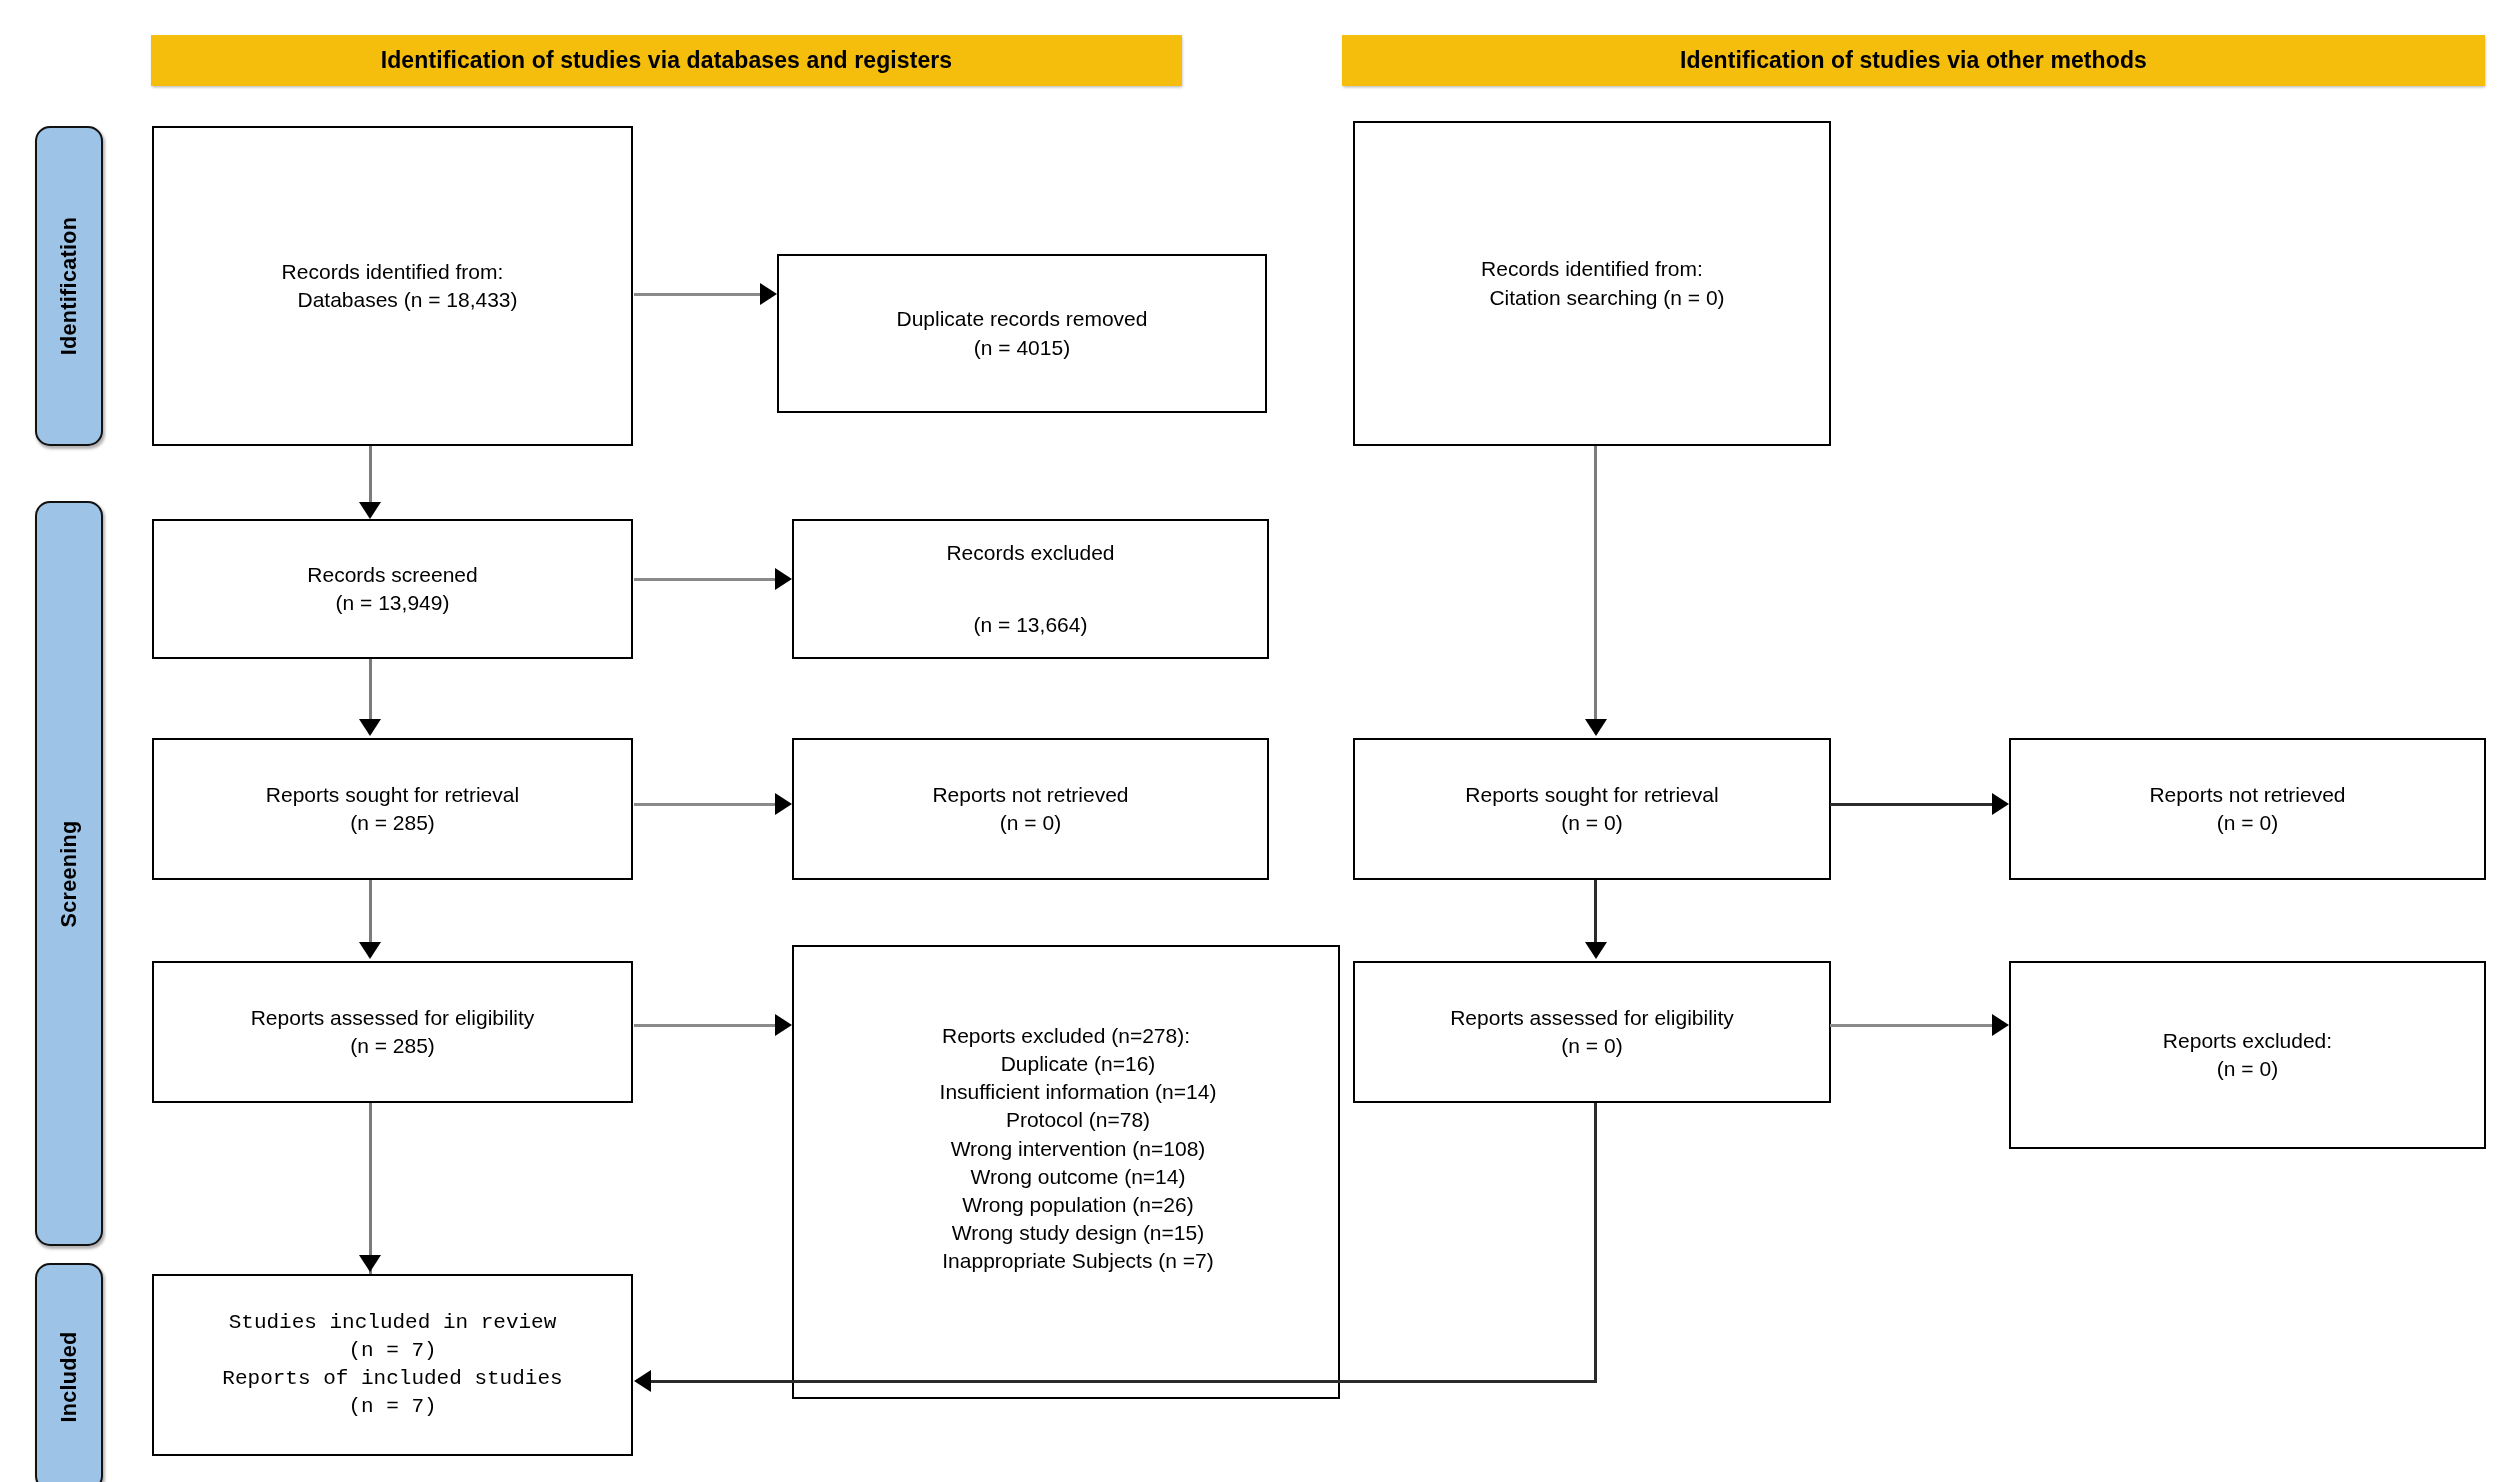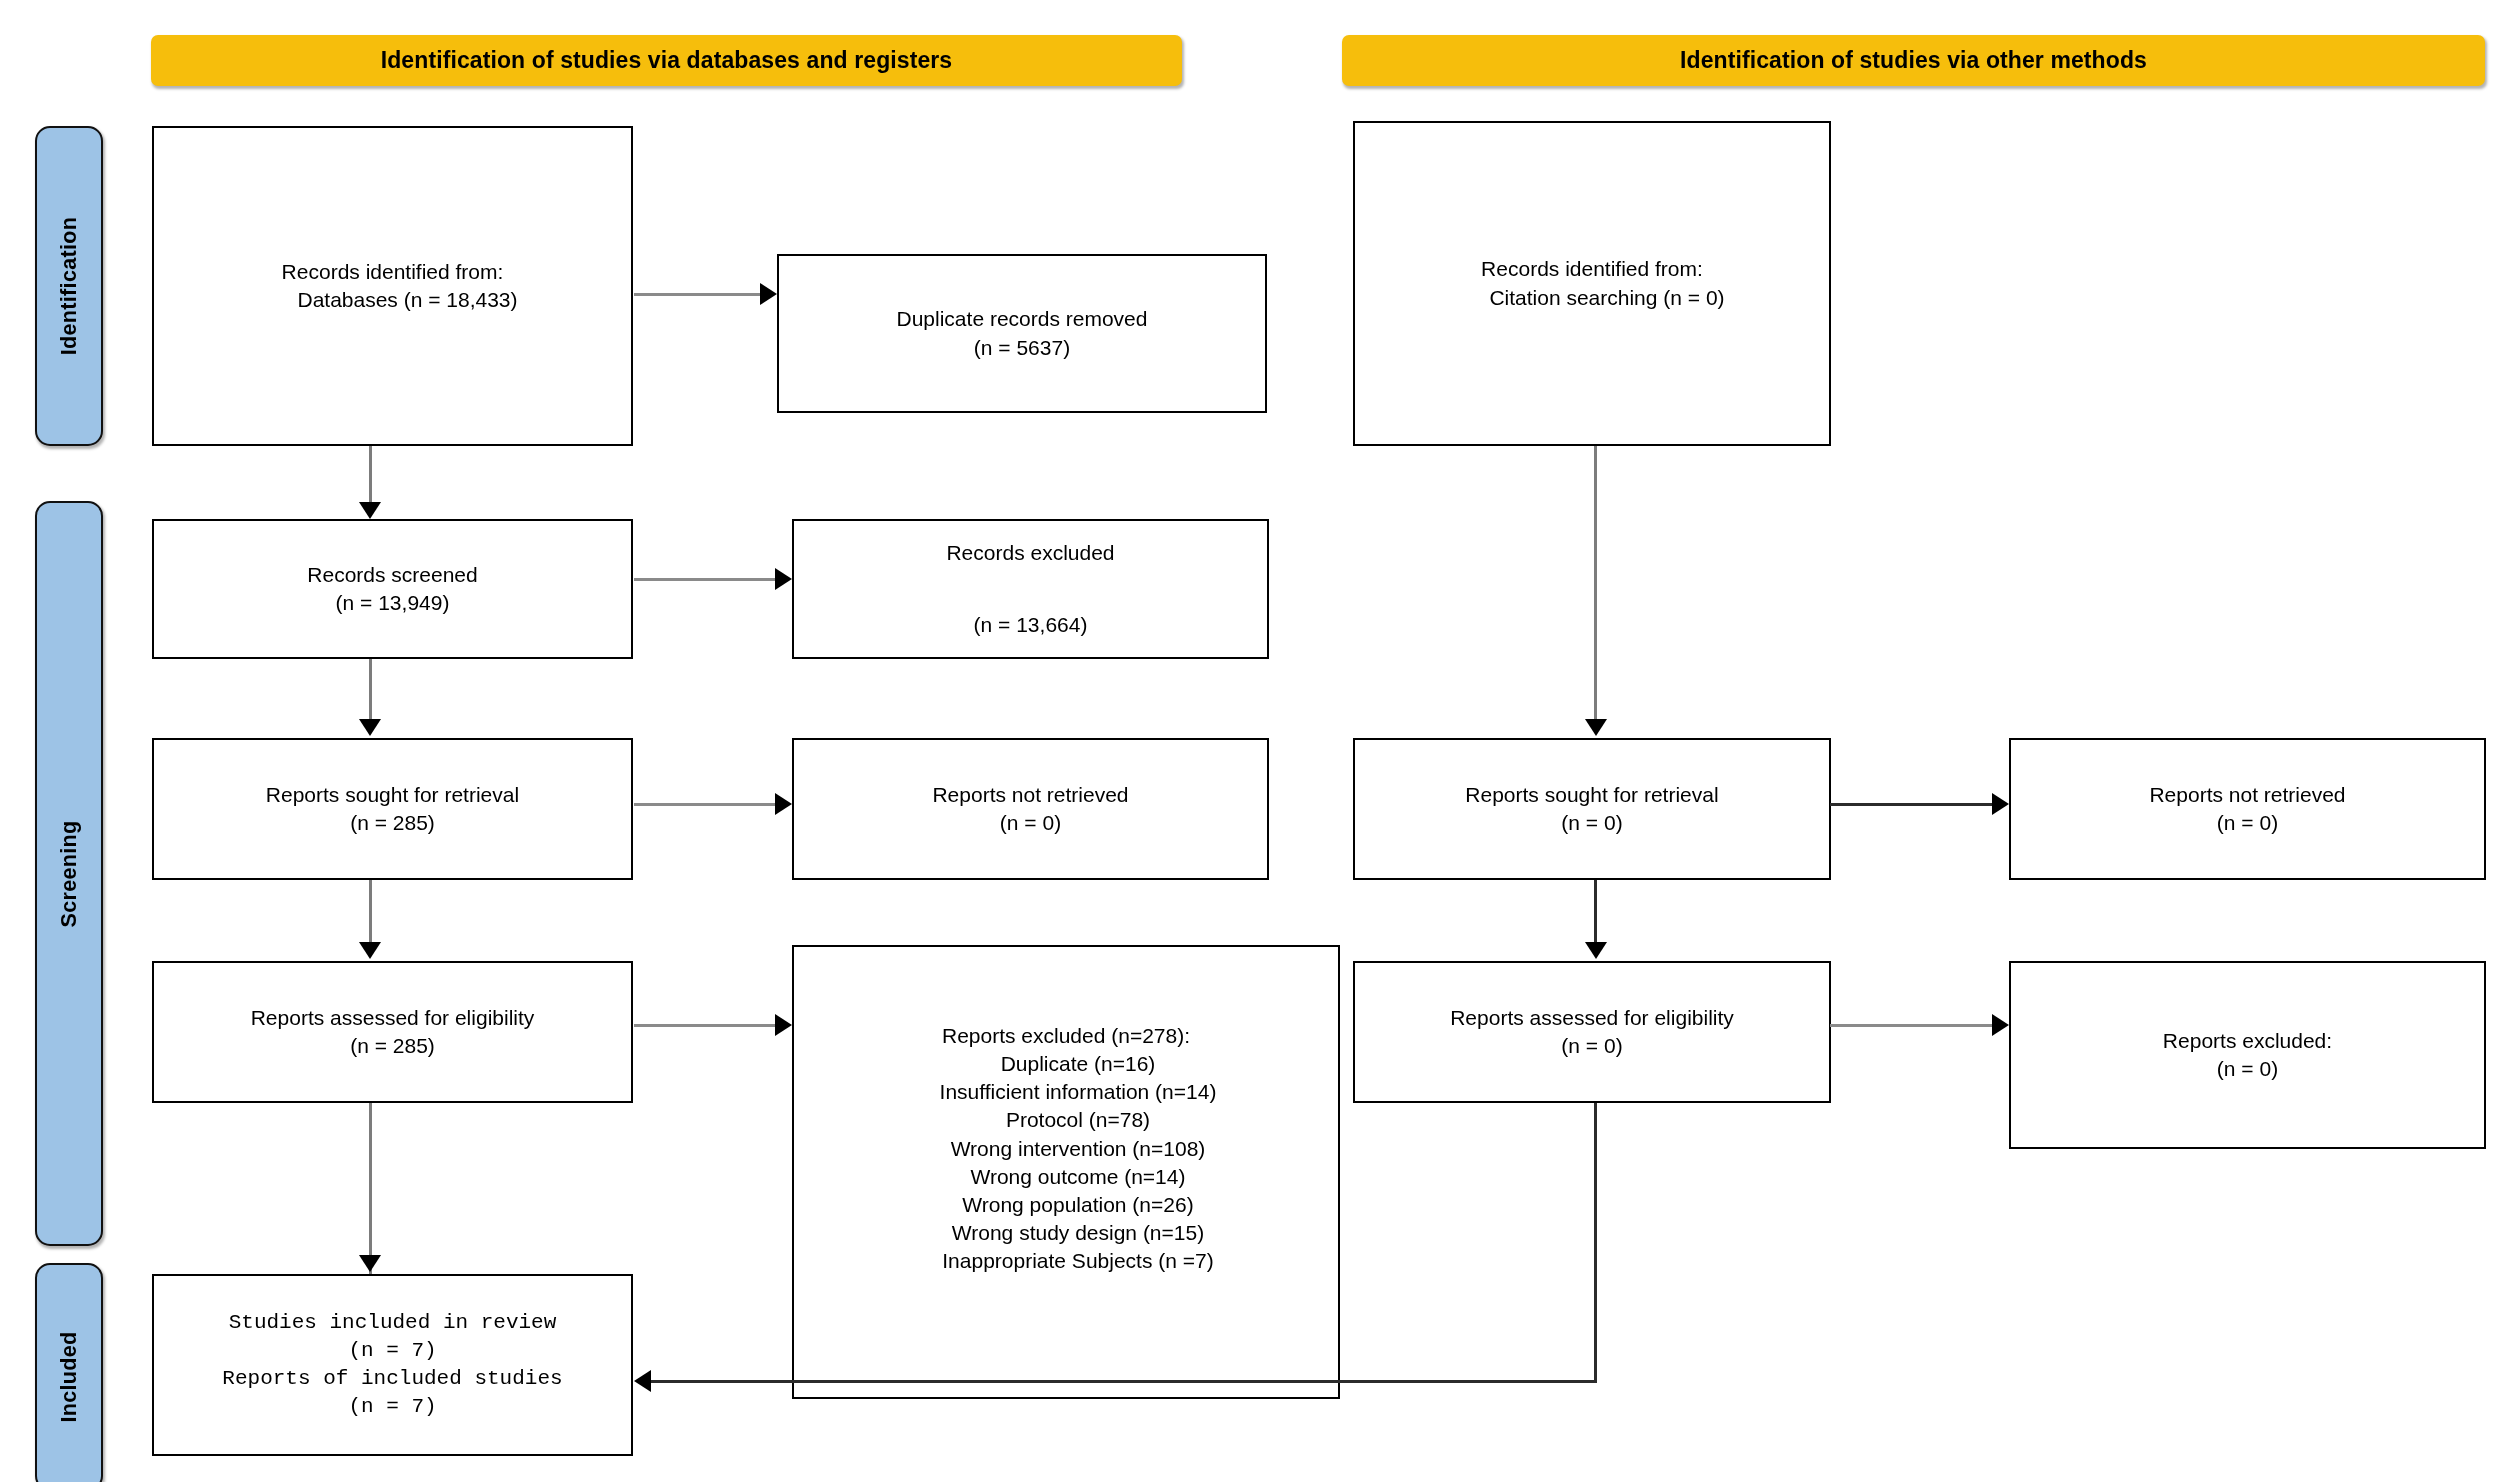--- a/index.html
+++ b/index.html
@@ -14,21 +14,21 @@
     height: 1482px;
     background: #ffffff;
     font-family: "Liberation Sans", sans-serif;
     overflow: hidden;
   }
 
   
   .hdr {
     position: absolute;
     background: #F6BE0C;
-    border-radius: 7px;
+    border-radius: 0;
     box-shadow: 1.1px 2.3px 2.8px rgba(0,0,0,0.30);
     display: flex;
     align-items: center;
     justify-content: center;
     box-sizing: border-box;
   }
   .hdr-label {
     font-size: 23px;
     font-weight: bold;
     color: #000000;
@@ -153,21 +153,21 @@
     <span class="rail-label">Included</span>
   </div>
 
   <div class="box" style="left:152px; top:126px; width:481px; height:320px;">
     <span class="box-line">Records identified from:</span>
     <span class="box-line indent">Databases (n = 18,433)</span>
   </div>
 
   <div class="box" style="left:777px; top:239px; width:490px; height:159px;margin-top:15px;">
     <span class="box-line">Duplicate records removed</span>
-    <span class="box-line">(n = 5637)</span>
+    <span class="box-line">(n = 4015)</span>
   </div>
 
   <div class="hline" style="left:634px; top:293px; width:126px;"></div>
   <div class="arrow-r" style="left:760px; top:283px;"></div>
 
   <div class="vline" style="left:369px; top:446px; height:64px;"></div>
   <div class="arrow-d" style="left:359px; top:502px;"></div>
 
   <div class="box" style="left:152px; top:519px; width:481px; height:140px;">
     <span class="box-line">Records screened</span>

